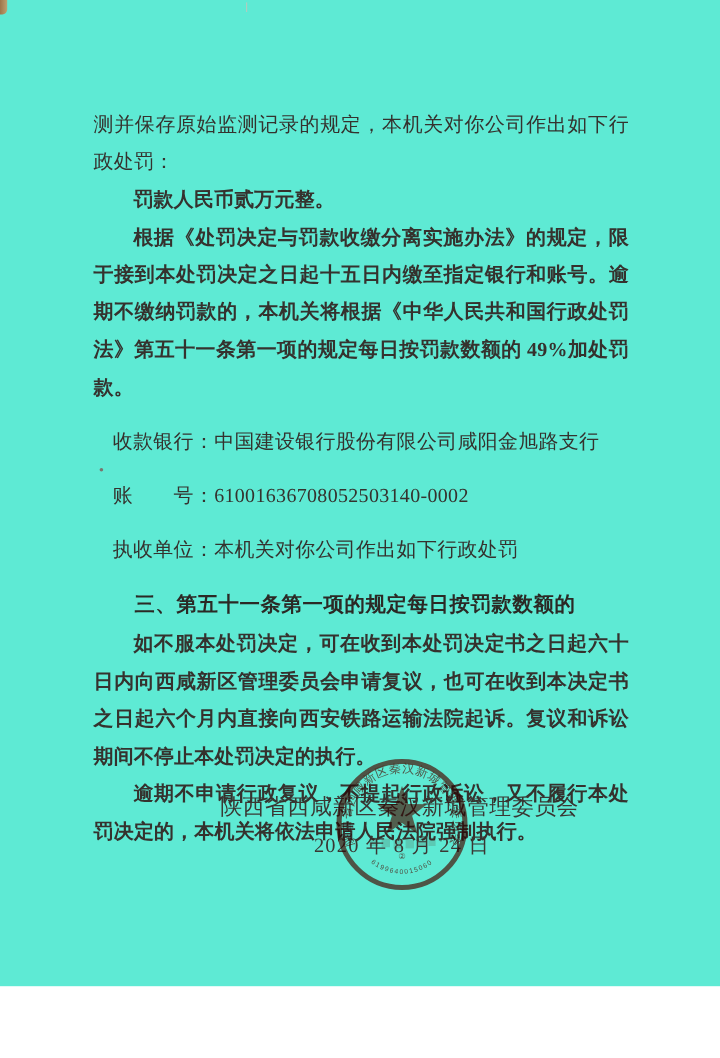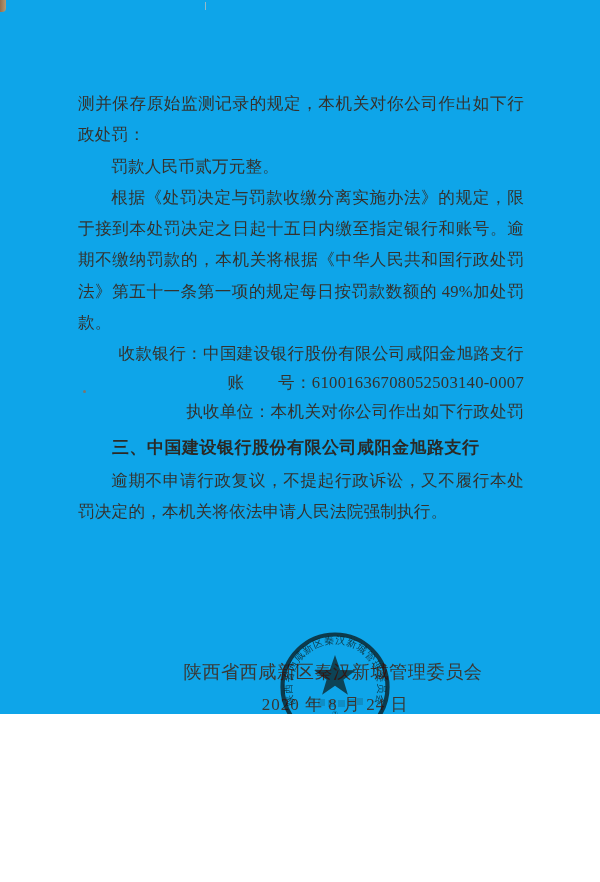--- a/index.html
+++ b/index.html
@@ -3,48 +3,47 @@
 <meta charset="utf-8">
 <style>
   html, body {
     margin: 0;
     padding: 0;
     background: #ffffff;
   }
   .page {
     position: relative;
     width: 600px;
-    height: 714px;
-    background: #0ea5e9;
+    height: 822px;
+    background: #5eead4;
     overflow: hidden;
     font-family: "Liberation Serif", "DejaVu Serif", serif;
     color: #35322e;
   }
   .text-flow {
     position: absolute;
     left: 78px;
     top: 88px;
     width: 446px;
   }
   .para {
     margin: 0;
     font-size: 16.6px;
     line-height: 31.3px;
     text-align: justify;
     letter-spacing: 0.2px;
   }
-  .para.indent { text-indent: 2em; }
+  .para.indent { text-indent: 2em; font-weight: bold; }
   .bank-block { margin-top: 2px; }
   .bank-line {
-    margin: 0;
+    margin: 16px;
     font-size: 16.6px;
     line-height: 28.8px;
     white-space: nowrap;
     letter-spacing: 0.3px;
-    text-align: right;
   }
   .section-heading {
     margin: 6px 0 2px 0;
     font-family: "Liberation Sans", "DejaVu Sans", sans-serif;
     font-weight: 700;
     font-size: 17px;
     line-height: 30px;
     color: #2b2925;
     text-indent: 2em;
     letter-spacing: 0.5px;
@@ -127,26 +126,27 @@
   <div class="artifact-top-left"></div>
   <div class="artifact-top-line"></div>
 
   <div class="text-flow">
     <p class="para">测并保存原始监测记录的规定，本机关对你公司作出如下行政处罚：</p>
     <p class="para indent">罚款人民币贰万元整。</p>
     <p class="para indent">根据《处罚决定与罚款收缴分离实施办法》的规定，限于接到本处罚决定之日起十五日内缴至指定银行和账号。逾期不缴纳罚款的，本机关将根据《中华人民共和国行政处罚法》第五十一条第一项的规定每日按罚款数额的 49%加处罚款。</p>
 
     <div class="bank-block">
       <p class="bank-line">收款银行：中国建设银行股份有限公司咸阳金旭路支行</p>
-      <p class="bank-line">账　　号：61001636708052503140-0007</p>
+      <p class="bank-line">账　　号：61001636708052503140-0002</p>
       <p class="bank-line">执收单位：本机关对你公司作出如下行政处罚</p>
     </div>
 
-    <p class="section-heading">三、中国建设银行股份有限公司咸阳金旭路支行</p>
+    <p class="section-heading">三、第五十一条第一项的规定每日按罚款数额的</p>
 
+    <p class="para indent">如不服本处罚决定，可在收到本处罚决定书之日起六十日内向西咸新区管理委员会申请复议，也可在收到本决定书之日起六个月内直接向西安铁路运输法院起诉。复议和诉讼期间不停止本处罚决定的执行。</p>
     <p class="para indent">逾期不申请行政复议，不提起行政诉讼，又不履行本处罚决定的，本机关将依法申请人民法院强制执行。</p>
   </div>
 
   <div class="artifact-dot"></div>
 
   <div class="signature-line">陕西省西咸新区秦汉新城管理委员会</div>
   <div class="date-line">2020 年 8 月 24 日</div>
 
   <svg class="seal" viewBox="0 0 116 116" xmlns="http://www.w3.org/2000/svg">
     <defs>

